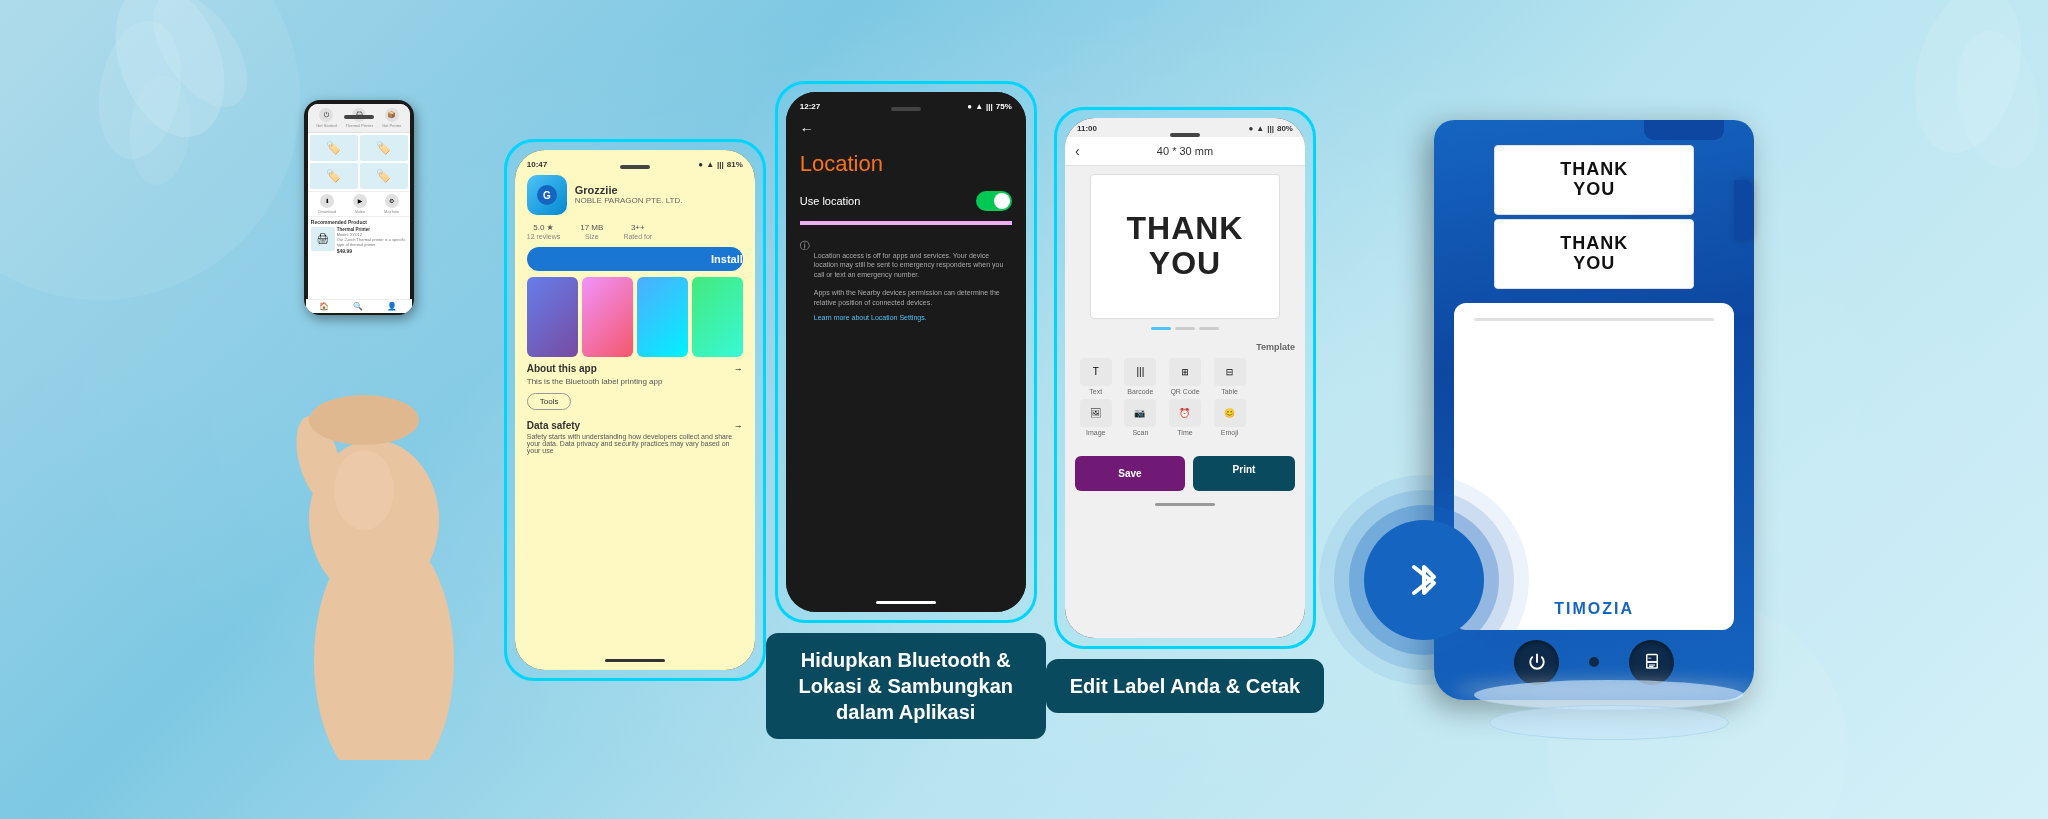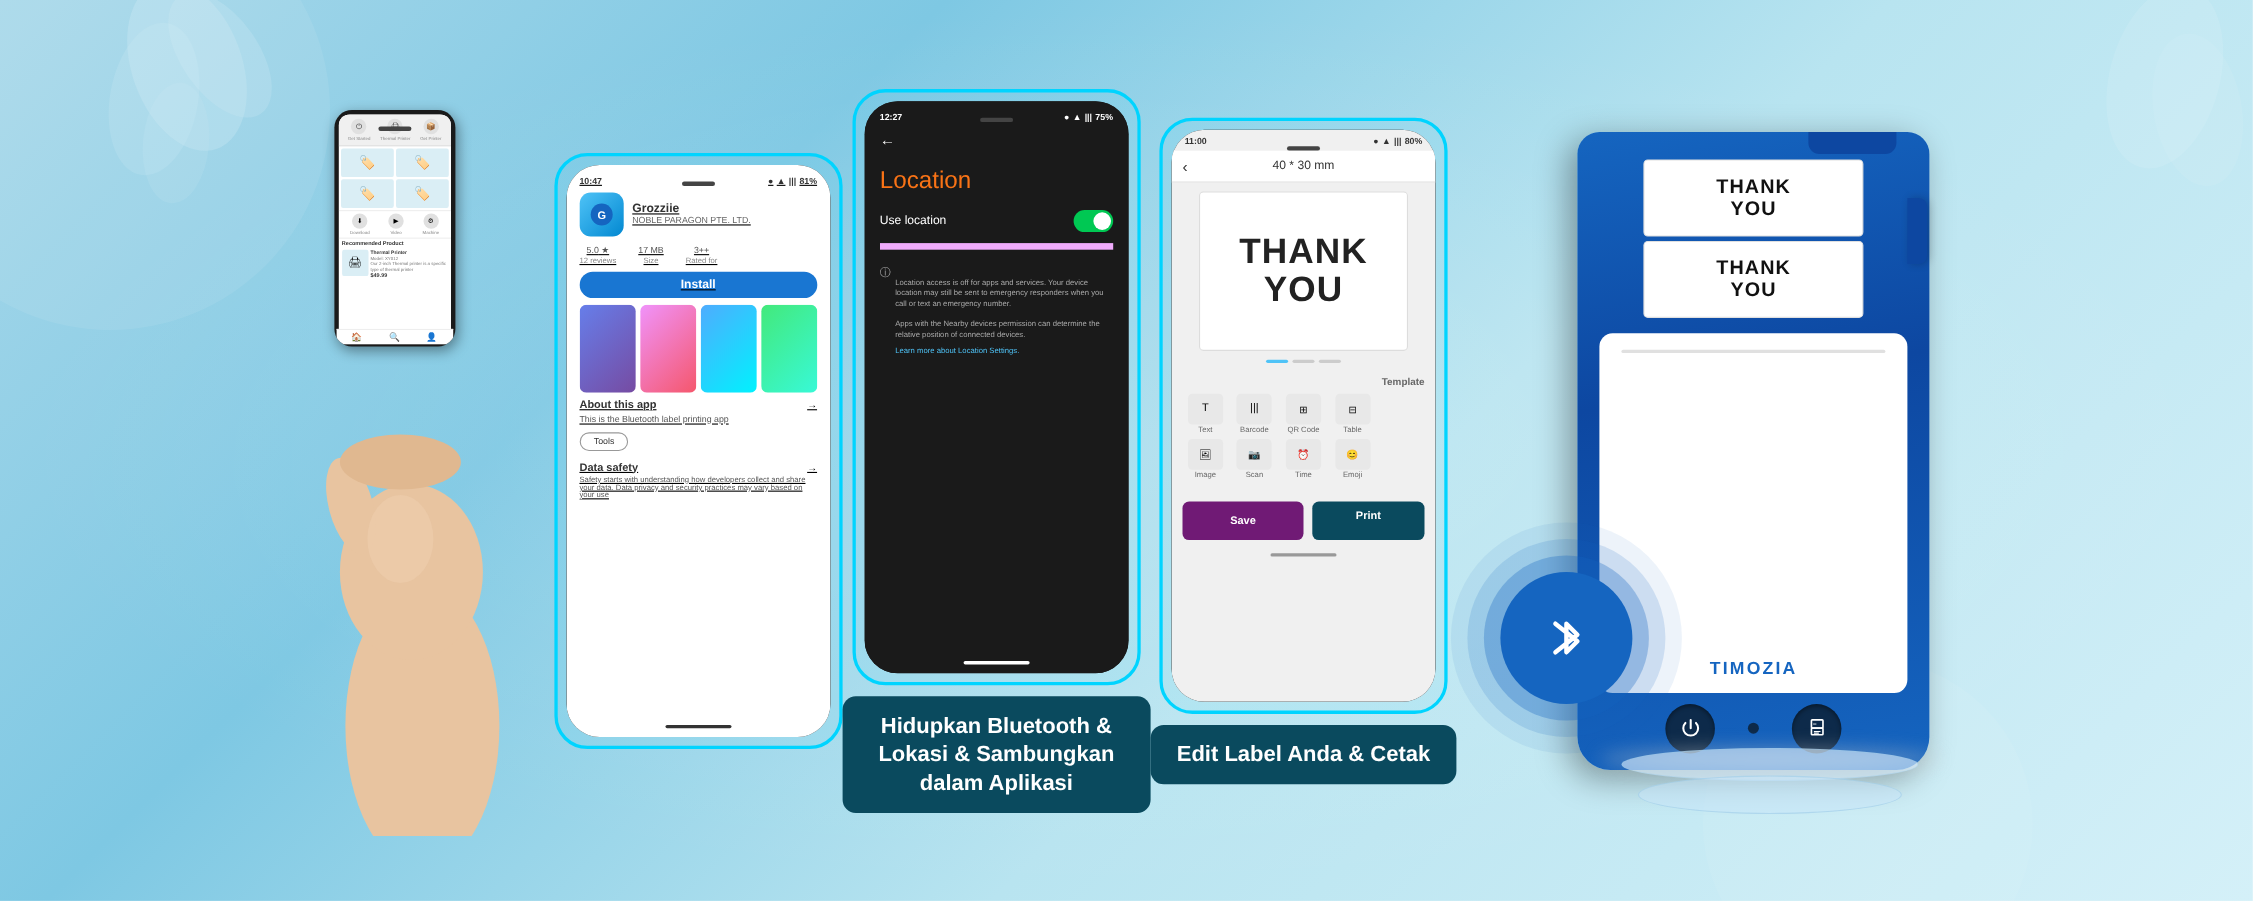--- a/index.html
+++ b/index.html
@@ -87,25 +87,24 @@
 
     
     .appstore-phone {
       width: 240px;
       height: 520px;
     }
 
     .appstore-screen {
       width: 100%;
       height: 100%;
-      background: #ffffff;
+      background: #fef9c3;
       padding: 10px 12px;
       font-size: 9px;
       overflow: hidden;
-      text-decoration: underline;
     }
 
     .phone-status-bar {
       display: flex;
       justify-content: space-between;
       font-size: 8px;
       font-weight: 600;
       margin-bottom: 6px;
       color: #333;
     }
@@ -146,21 +145,21 @@
       color: #555;
       margin: 6px 0;
       text-align: center;
     }
 
     .install-btn {
       background: #1976d2;
       color: white;
       border-radius: 20px;
       padding: 6px 0;
-      text-align: center;
+      text-align: right;
       font-weight: 700;
       font-size: 11px;
       margin: 6px 0;
       cursor: pointer;
     }
 
     .screenshot-row {
       display: flex;
       gap: 4px;
       margin: 6px 0;
@@ -232,21 +231,21 @@
       font-size: 22px;
       font-weight: 300;
       color: #f97316;
       margin: 16px 0 14px;
     }
 
     .use-location-row {
       display: flex;
       justify-content: space-between;
       align-items: center;
-      border-bottom: 6px solid #f0abfc;
+      border-bottom: 4px solid #f0abfc;
       padding-bottom: 10px;
       margin-bottom: 14px;
     }
 
     .use-location-row span {
       font-size: 11px;
       color: white;
     }
 
     .toggle-on {

